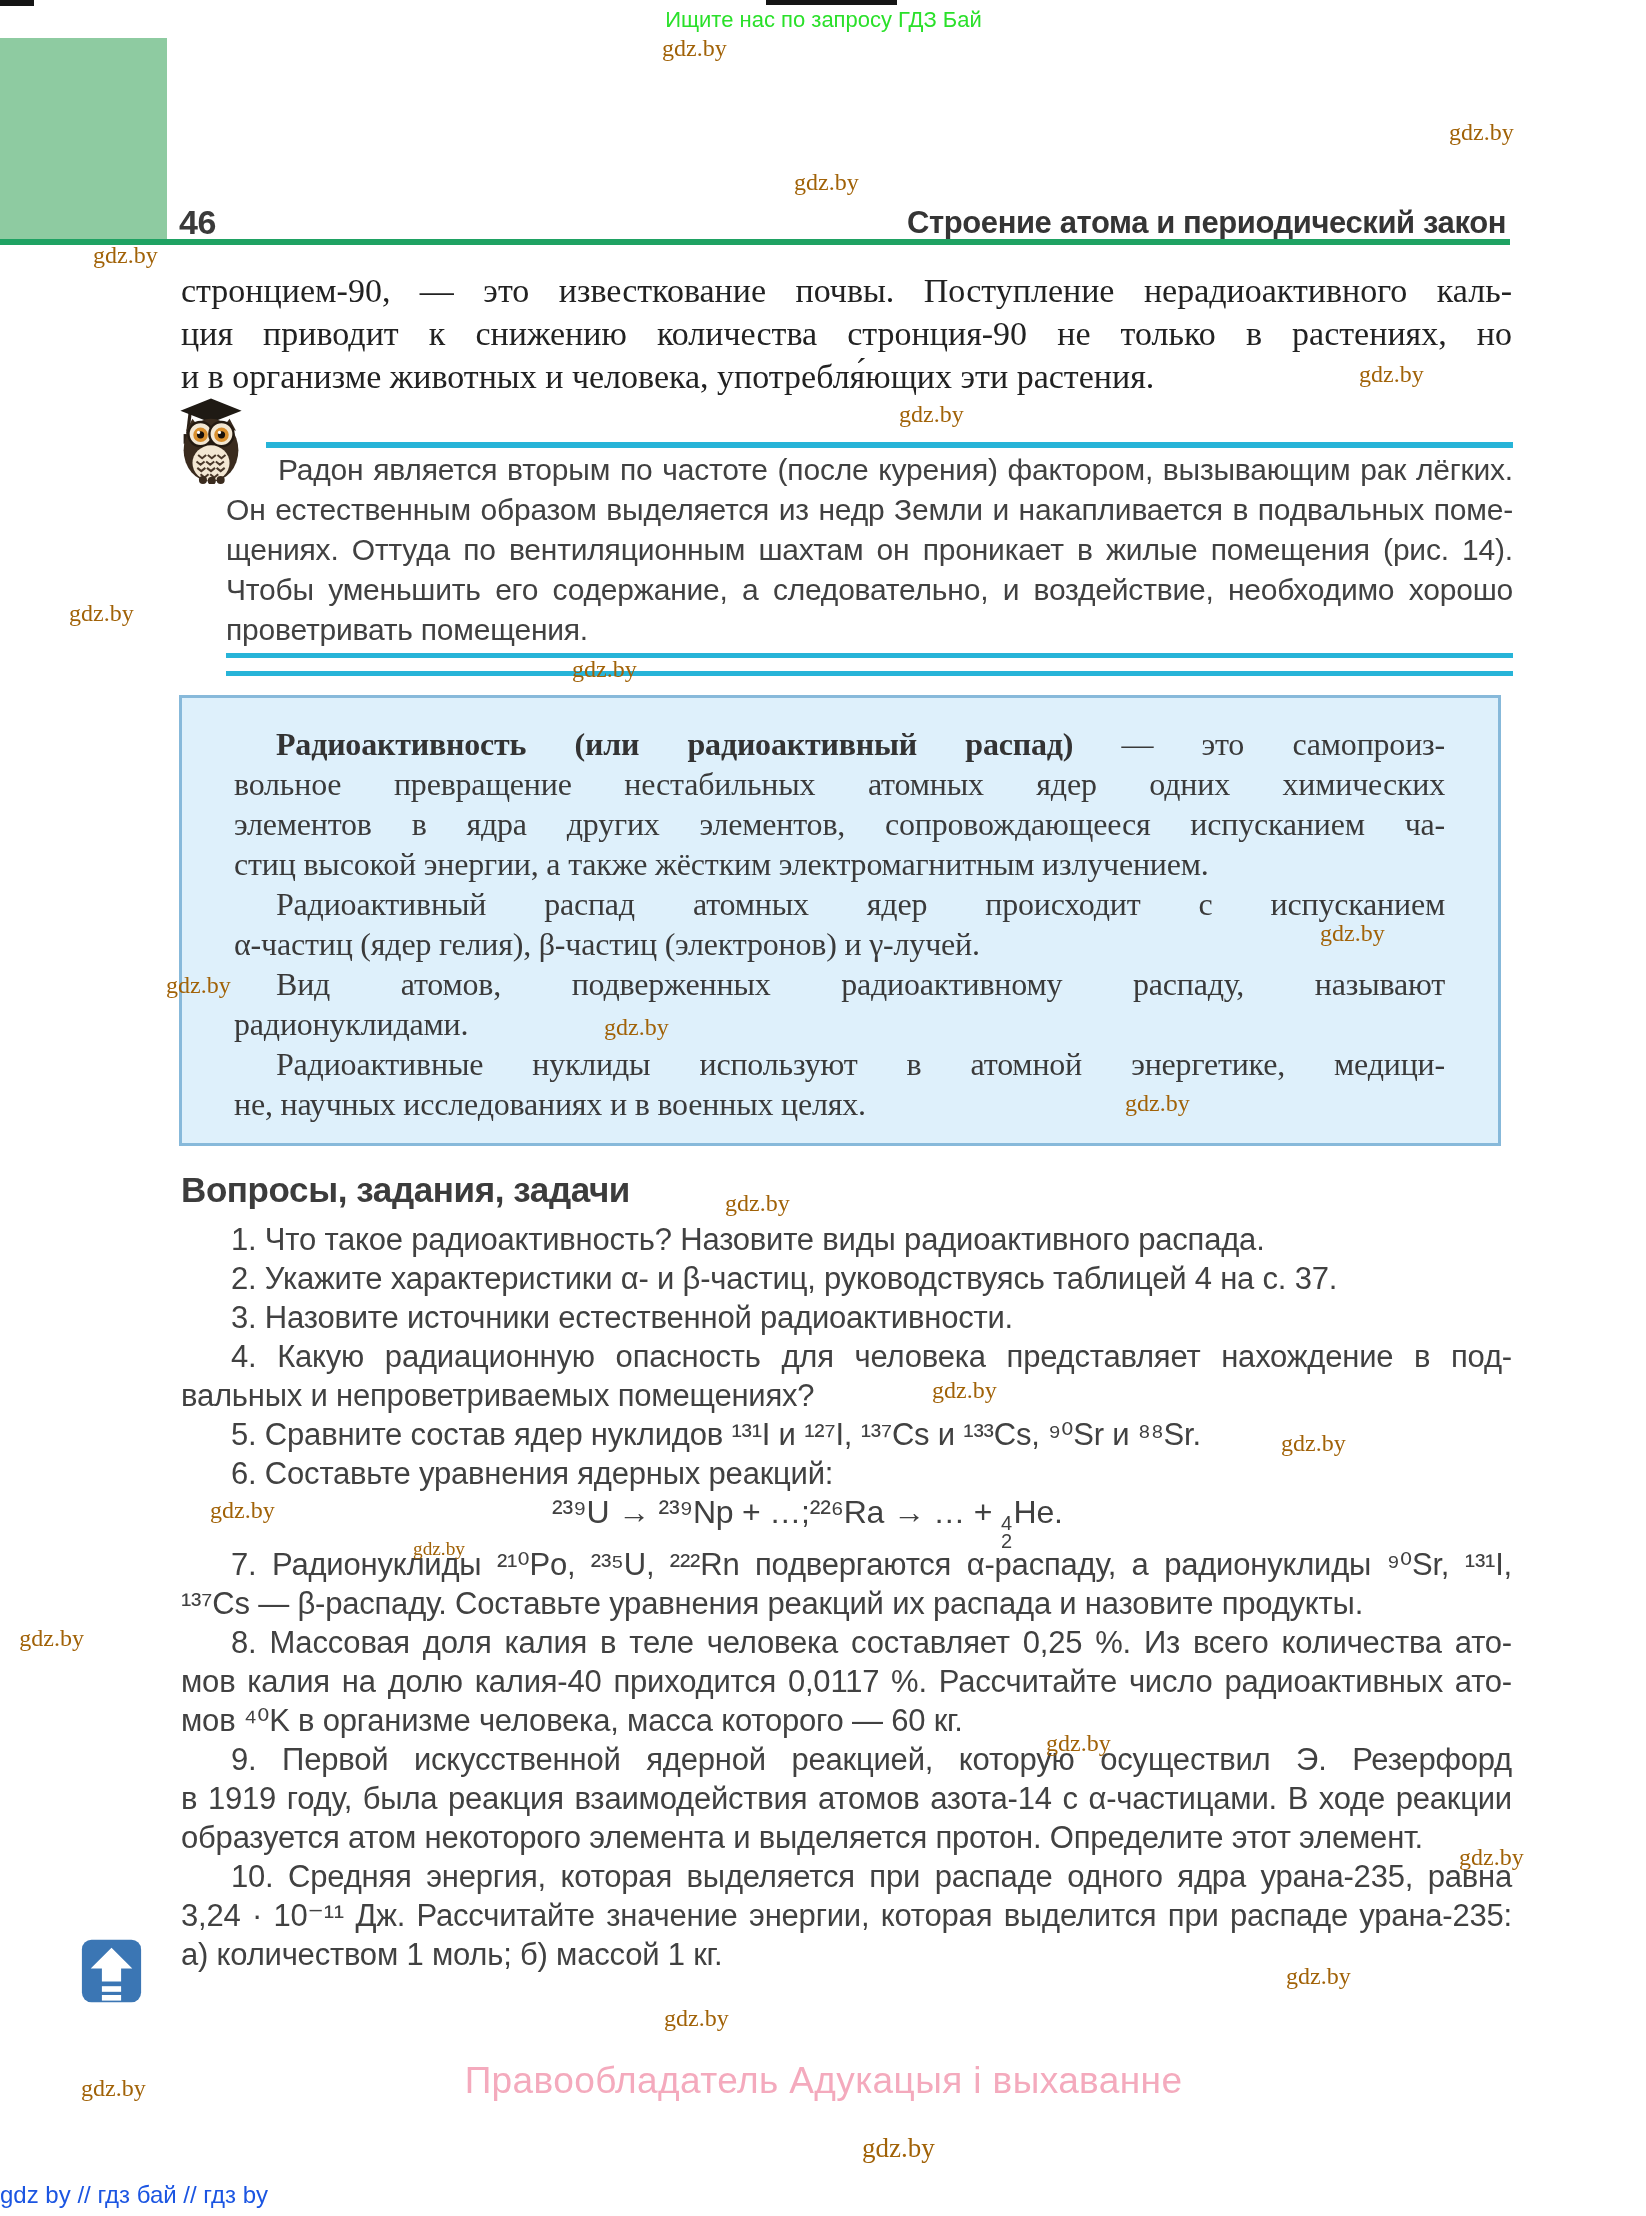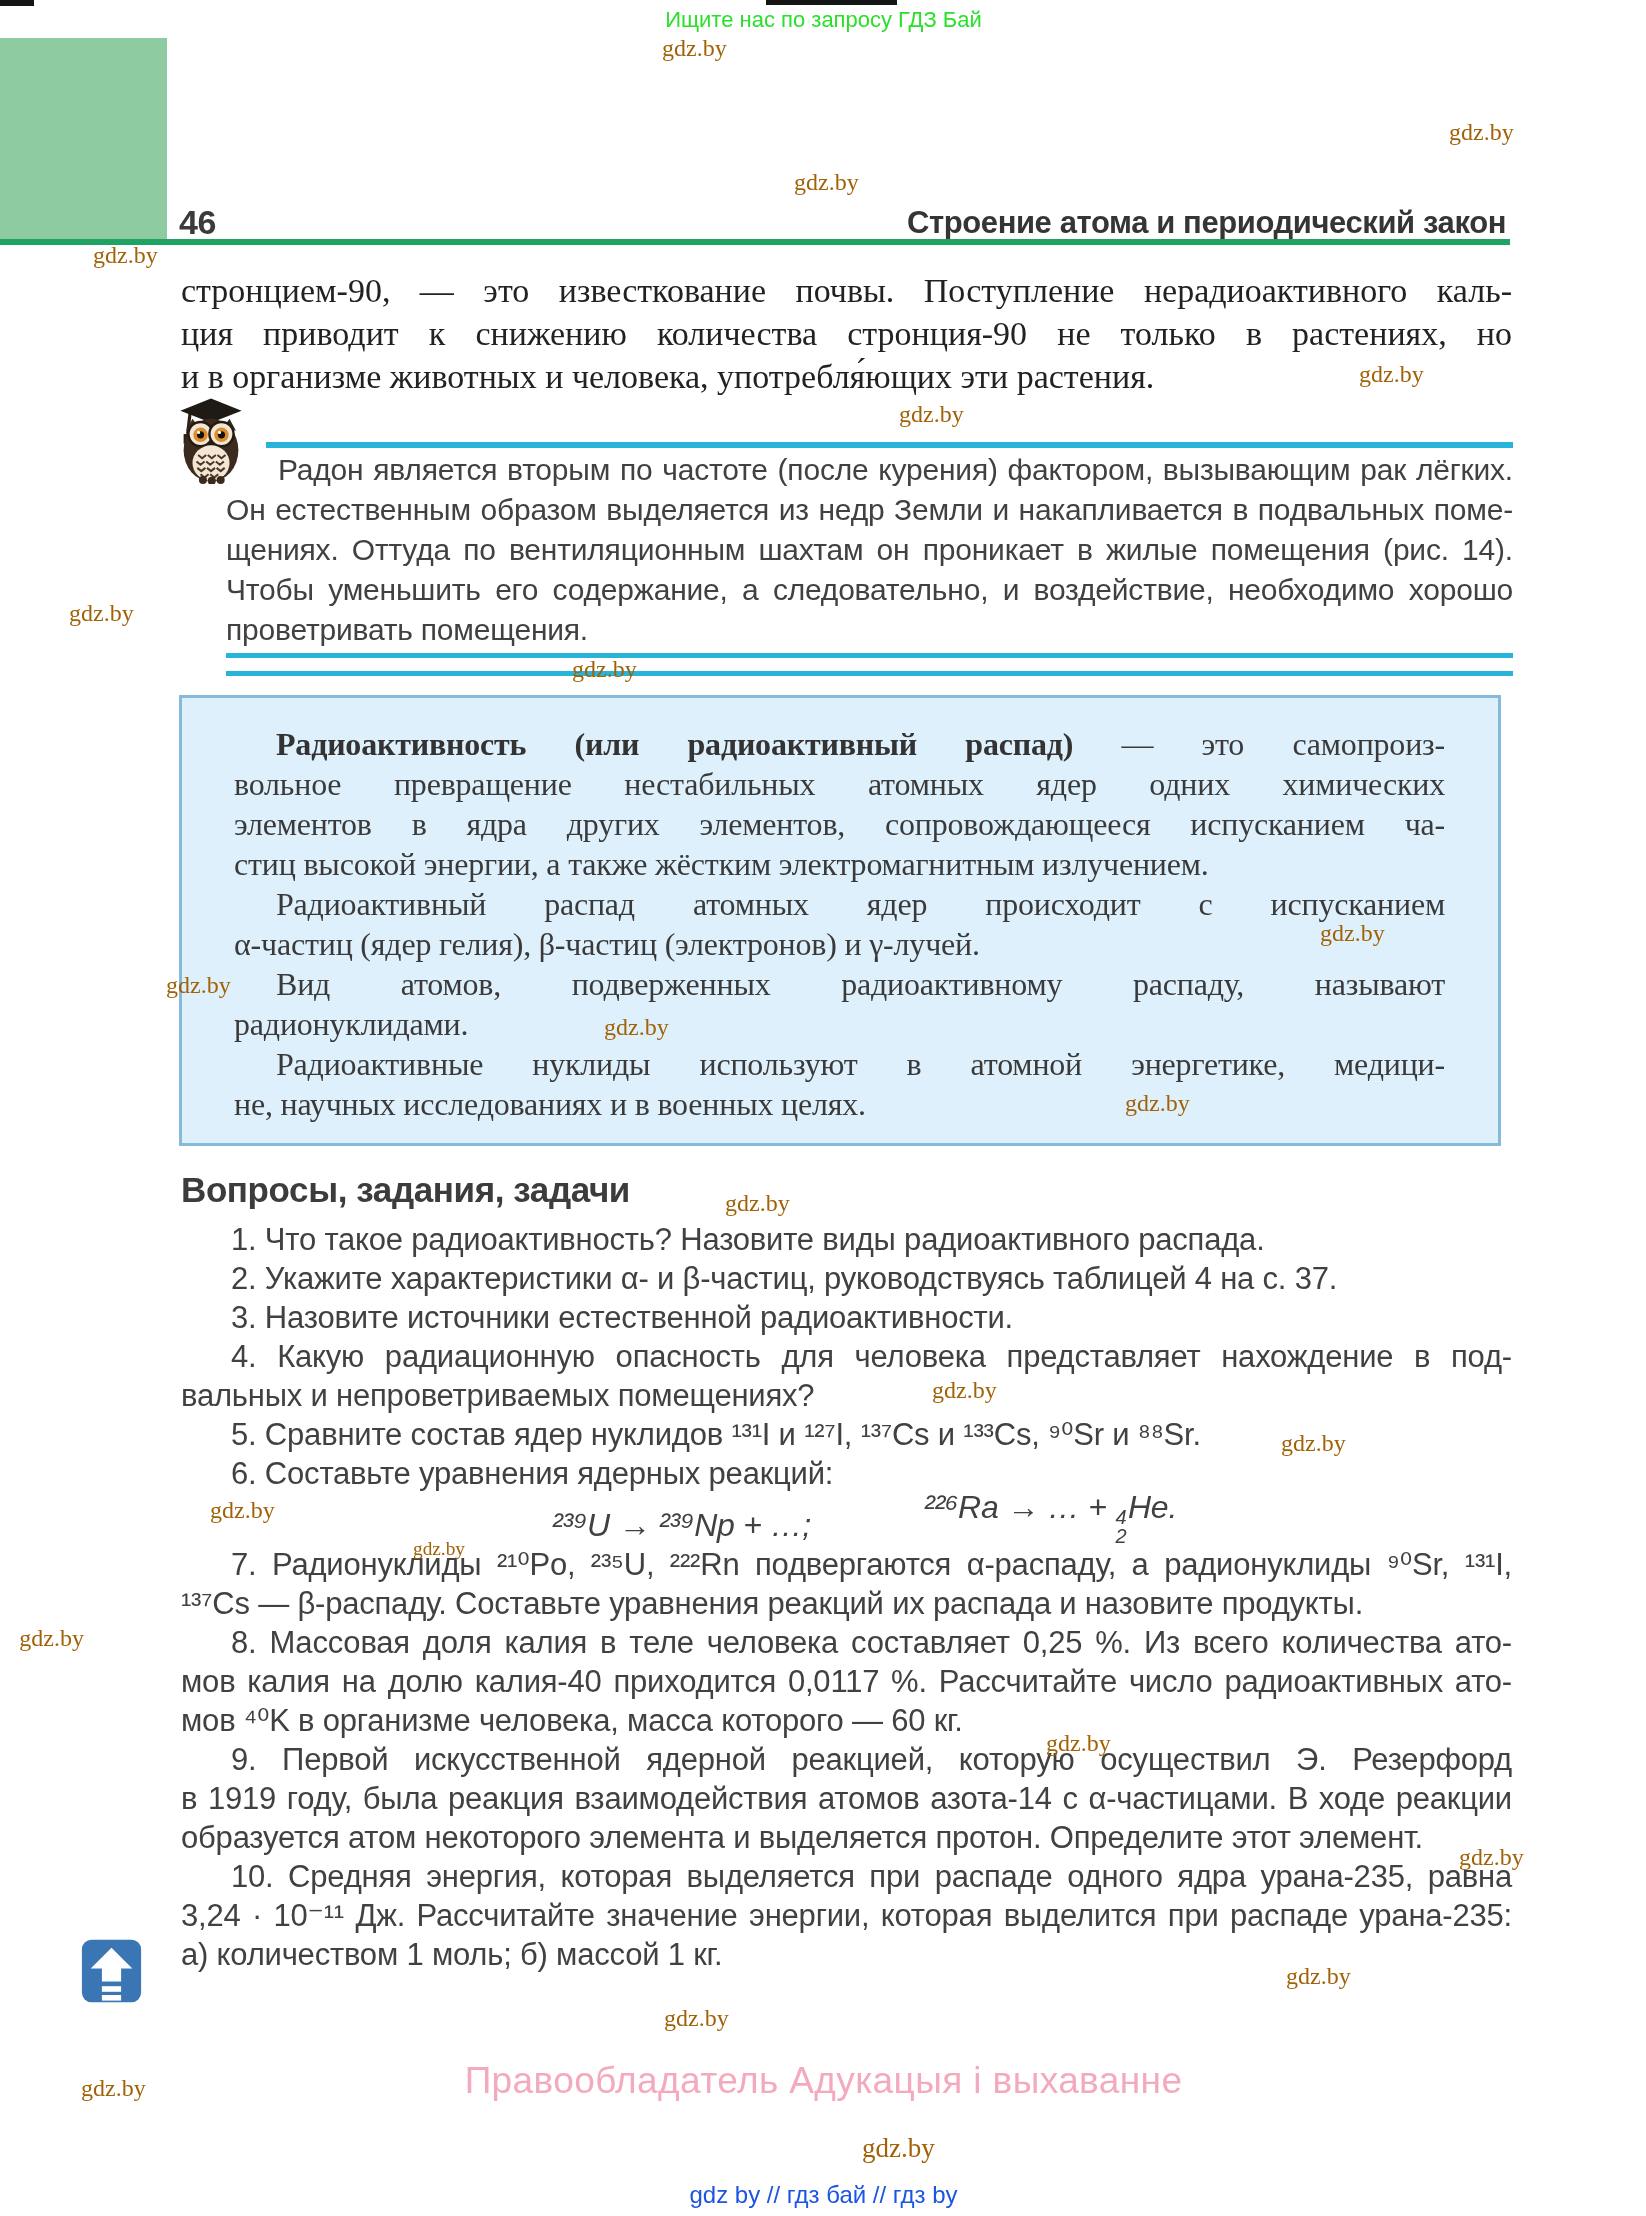--- a/index.html
+++ b/index.html
@@ -51,31 +51,31 @@
   }
   .defbox .indent { text-indent:42px; }
   .defbox b { color:#333333; }
 
   .questions {
     position:absolute; left:181px; top:1170px; width:1331px;
     font-size:31px; line-height:39px; color:#414141; letter-spacing:-0.2px;
   }
   .q-heading { font-size:35px; font-weight:bold; color:#3c3c3c; margin-bottom:11.3px; letter-spacing:-0.4px; }
   .questions .indent { text-indent:50px; }
-  .equation-row { display:flex; padding-left:371px; gap:113px; font-size:32px; height:52px; align-items:flex-end;font-style:italic; }
+  .equation-row { display:flex; padding-left:371px; font-size:32px; height:52px; align-items:flex-start; }
   .stack { display:inline-flex; flex-direction:column; font-size:20px; line-height:18.5px; text-align:center; vertical-align:-6.4px; margin-right:1.6px; }
 
   .up-btn { position:absolute; left:81px; top:1939px; width:61px; height:64px; cursor:pointer; }
 
   .copyright {
     position:absolute; left:0; top:2060px; width:1647px; text-align:center;
     color:#f4aabd; font-size:37px; letter-spacing:0.4px;
   }
   .bottom-links {
-    position:absolute; left:0; top:2181px; width:1647px; text-align:center;
+    position:absolute; left:0; top:2181px; width:1647px; 
     color:#1b55e2; font-size:24px;
   }
 </style>
 </head>
 <body>
 
 <div class="page">
 
   <div class="artifact" style="left:0;top:0;width:34px;height:5.6px;"></div>
   <div class="artifact" style="left:766px;top:0;width:131px;height:4.8px;"></div>

